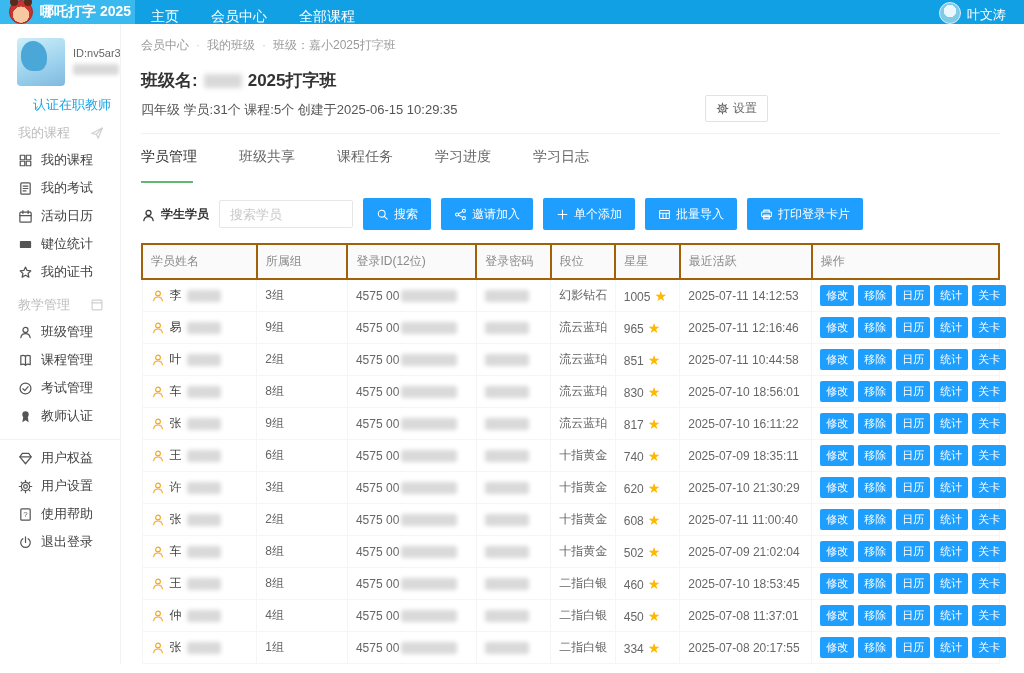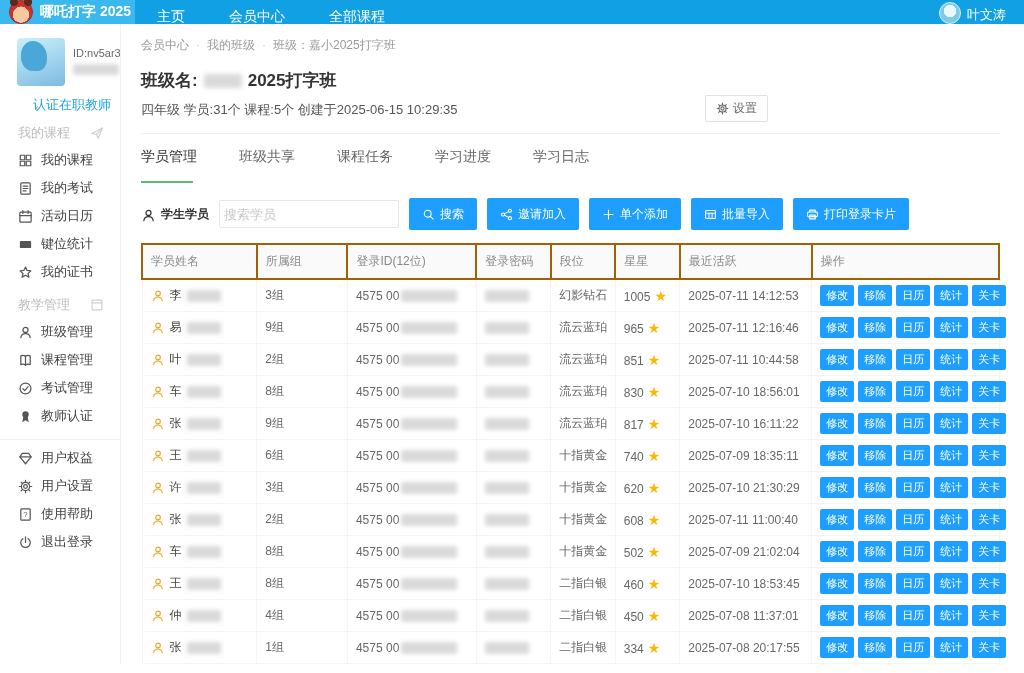--- a/index.html
+++ b/index.html
@@ -9,21 +9,21 @@
     font-family:"Liberation Sans","DejaVu Sans",sans-serif; color:#333;
   }
   
   .topbar { height:24px; display:flex; align-items:stretch; background:#12a0e4; color:#fff; }
   .logo-area { width:135px; background:#39b9ee; display:flex; align-items:center; gap:7px; padding-left:9px; }
   .mascot { width:24px; height:24px; border-radius:50%; background:radial-gradient(circle at 50% 62%, #f6c9a2 0 46%, #c9342e 47% 100%); border:1px solid #a8271f; position:relative; flex:0 0 auto; }
   .mascot::before, .mascot::after { content:""; position:absolute; top:-3px; width:8px; height:8px; border-radius:50%; background:#5a2a1c; }
   .mascot::before { left:0; } .mascot::after { right:0; }
   .logo-text { font-size:14px; font-weight:bold; white-space:nowrap; }
   .nav { display:flex; }
-  .nav-item { line-height:33px; padding:0 22px; font-size:14px; cursor:pointer; }
+  .nav-item { line-height:33px; padding:0 16px; font-size:14px; cursor:pointer; }
   .topbar-user { margin-left:auto; display:flex; align-items:flex-end; gap:6px; padding-right:18px; font-size:13px; }
   .user-avatar { width:22px; height:22px; border-radius:50%; background:radial-gradient(circle at 50% 40%, #eaf7fd 0 40%, #7ecbe8 41% 100%); border:1px solid #d7f0fa; }
   
   .layout { display:flex; height:640px; }
   .sidebar { width:121px; flex:0 0 auto; border-right:1px solid #f0f3f5; padding-top:14px; overflow:hidden; }
   .profile { display:flex; gap:8px; padding-left:17px; }
   .side-avatar { width:48px; height:48px; border-radius:4px; flex:0 0 auto;
     background:linear-gradient(160deg,#cdeef9 0%,#9fd4ee 55%,#7fb9e0 100%); position:relative; overflow:hidden; }
   .side-avatar::before { content:""; position:absolute; left:4px; top:3px; width:26px; height:30px; border-radius:50% 60% 40% 50%; background:#4aa7d8; }
   .profile-texts { padding-top:9px; font-size:11px; color:#666; }
@@ -44,21 +44,21 @@
     border:1px solid #e2e2e2; border-radius:2px; background:#fff; color:#666; font-size:12px; padding:4px 10px; cursor:pointer; }
   .header-divider { border-bottom:1px solid #f1f1f1; margin-top:14px; }
   
   .tabs { display:flex; margin-top:14px; }
   .tab { font-size:14px; color:#666; margin-right:42px; padding-bottom:17px; position:relative; cursor:pointer; }
   .tab.active { color:#333; }
   .tab.active::after { content:""; position:absolute; left:0; right:4px; bottom:0; height:2px; background:#5FB878; }
   
   .toolbar { display:flex; align-items:center; margin-top:15px; gap:10px; }
   .toolbar-label { display:flex; align-items:flex-end; gap:5px; font-size:12px; font-weight:bold; color:#333; }
-  .search-input { width:180px; height:28px; border:1px solid #e6e6e6; border-radius:2px; padding:0 4px; font-size:13px; color:#333; outline:none; }
+  .search-input { width:134px; height:28px; border:1px solid #e6e6e6; border-radius:2px; padding:0 10px; font-size:13px; color:#333; outline:none; }
   .search-input::placeholder { color:#c8c8c8; }
   .btn { height:28px; border:none; border-radius:2px; background:#1E9FFF; color:#fff; font-size:12px;
     display:inline-flex; align-items:center; gap:5px; padding:16px 13px; cursor:pointer; font-family:inherit; }
   
   .stu-table { width:100%; border-collapse:collapse; margin-top:13px; font-size:12px; color:#666; table-layout:fixed; }
   .stu-table th { background:#fafafa; color:#8a8a8a; font-weight:normal; text-align:left; padding:8px 8px; border:2px solid #a16207; }
   .stu-table td { padding:5px 8px; border:1px solid #f5f5f5; height:30px; white-space:nowrap; }
   .name-cell { display:flex; align-items:center; gap:5px; color:#444; }
   .name-cell .p-icon { color:#f5a623; display:inline-flex; }
   .blur { display:inline-block; background:#d9d9d9; border-radius:2px; filter:blur(2px); vertical-align:middle; }

